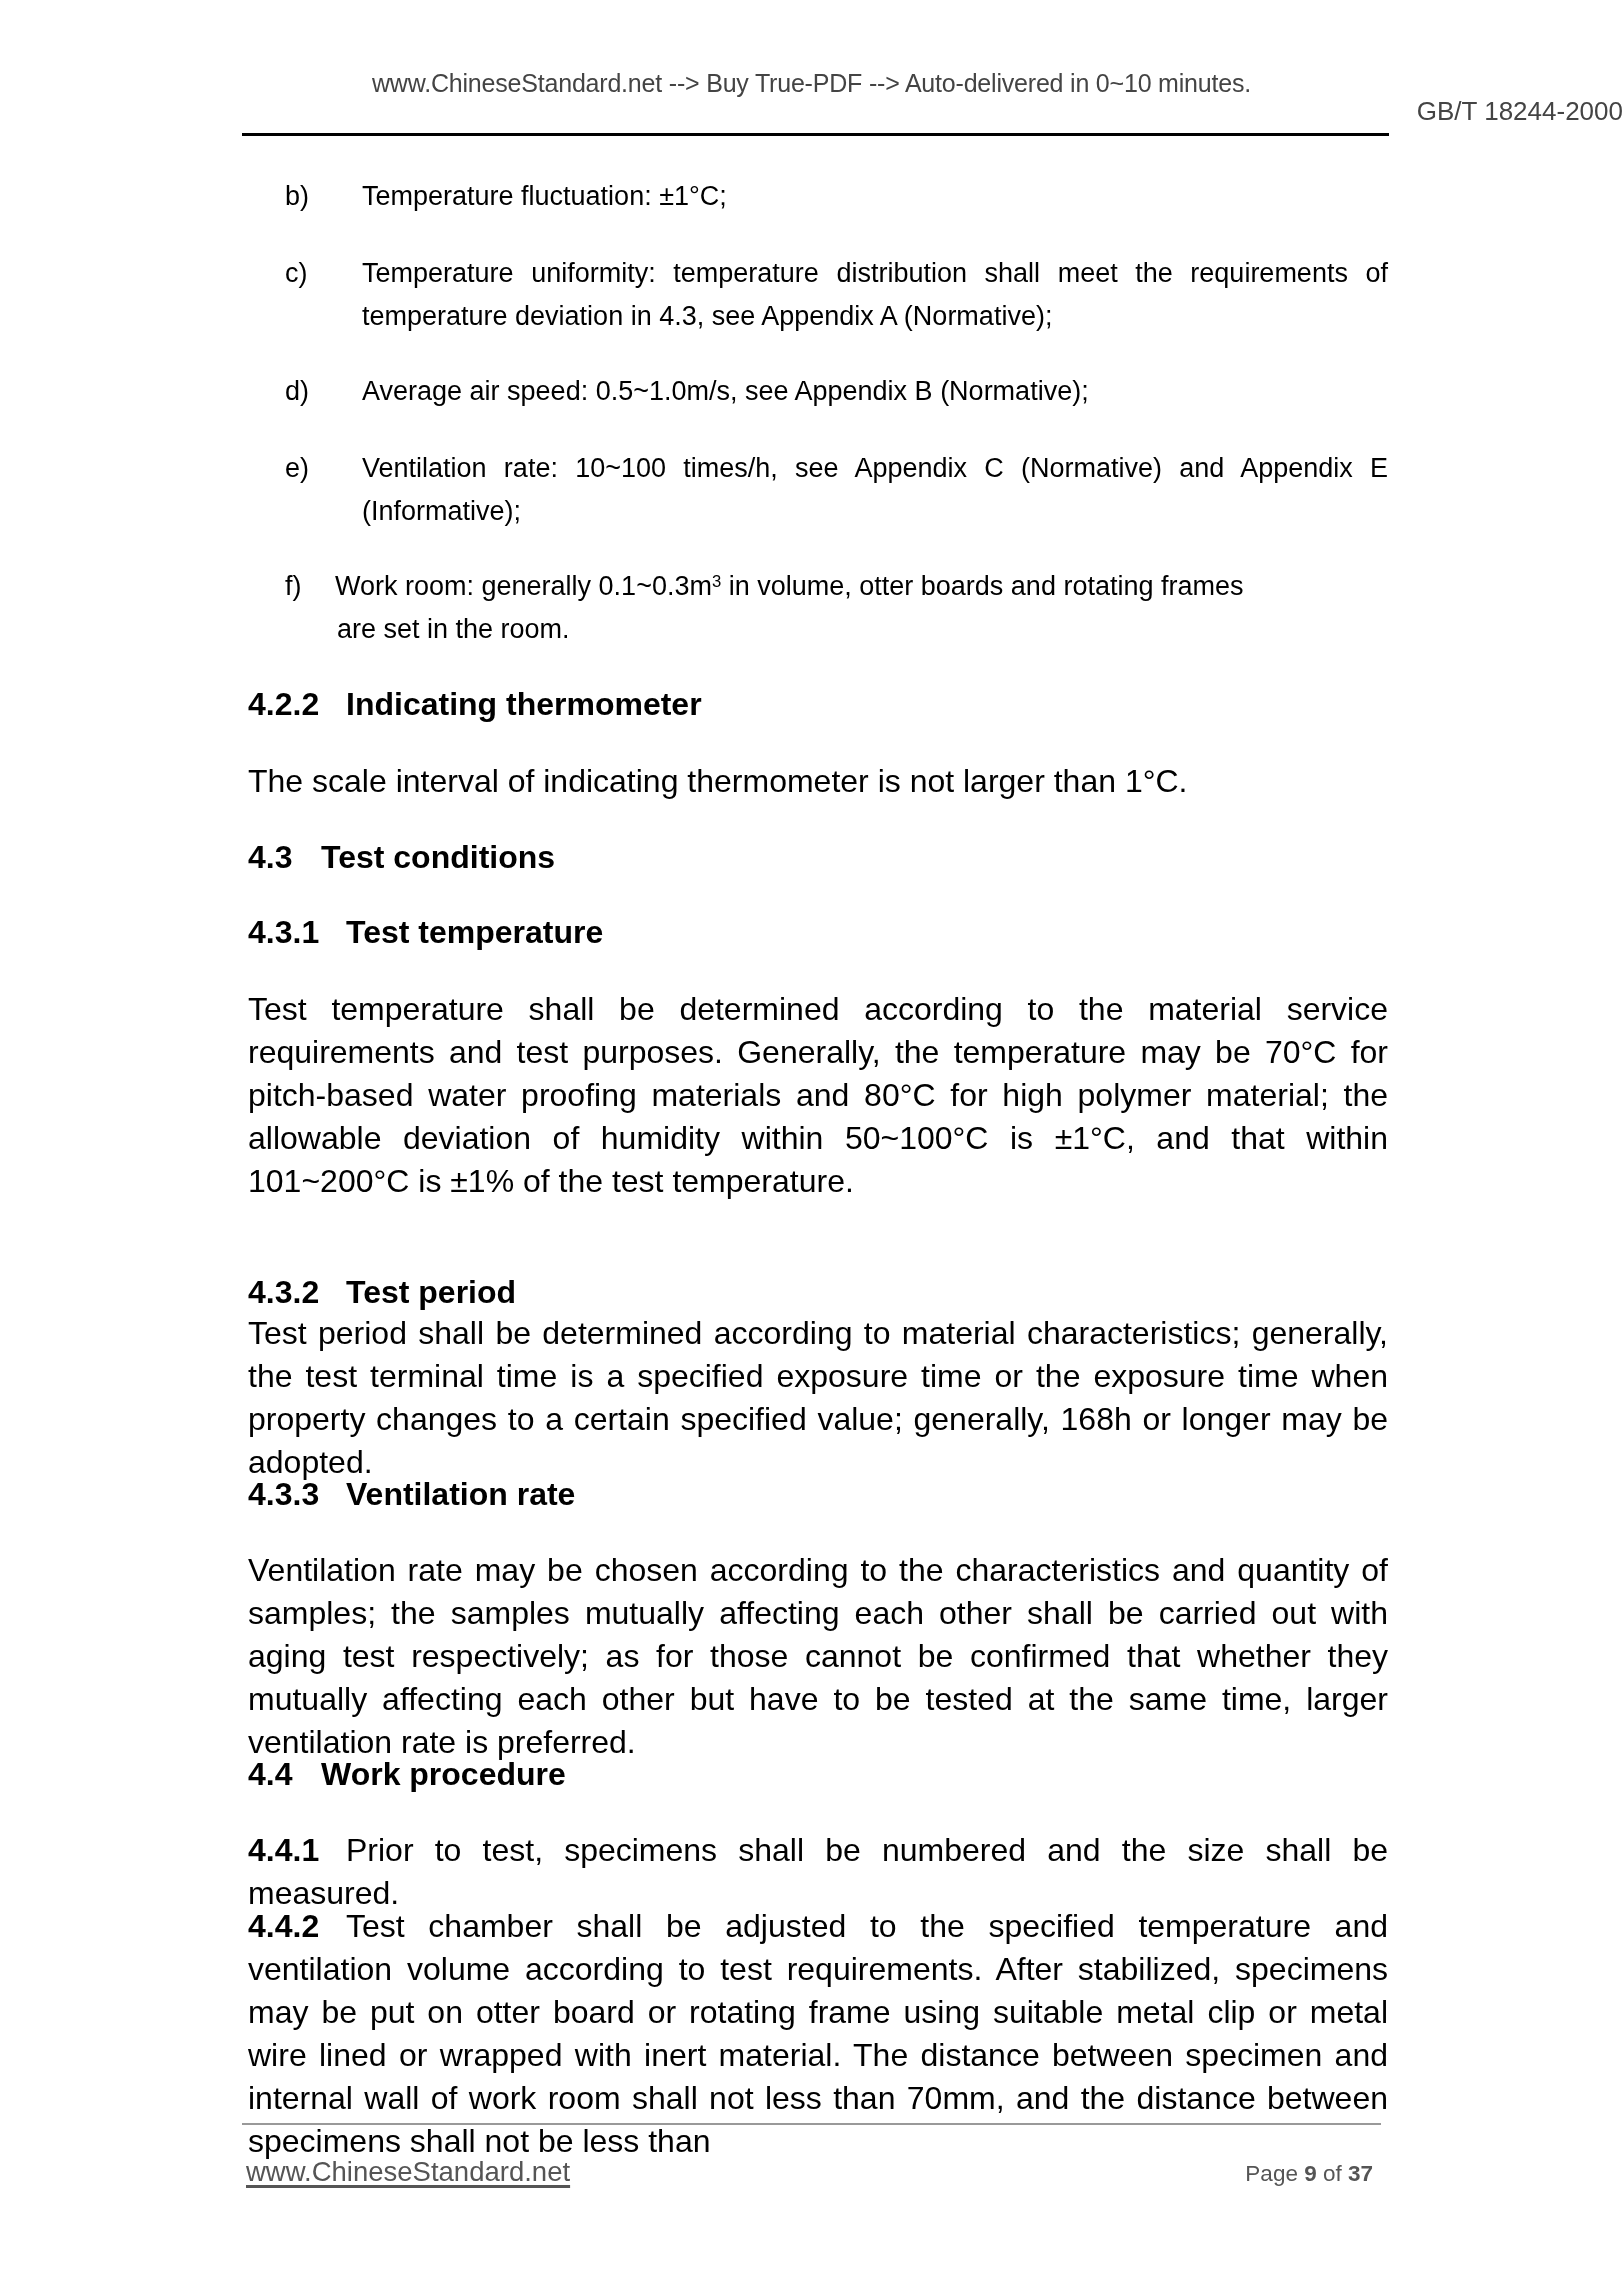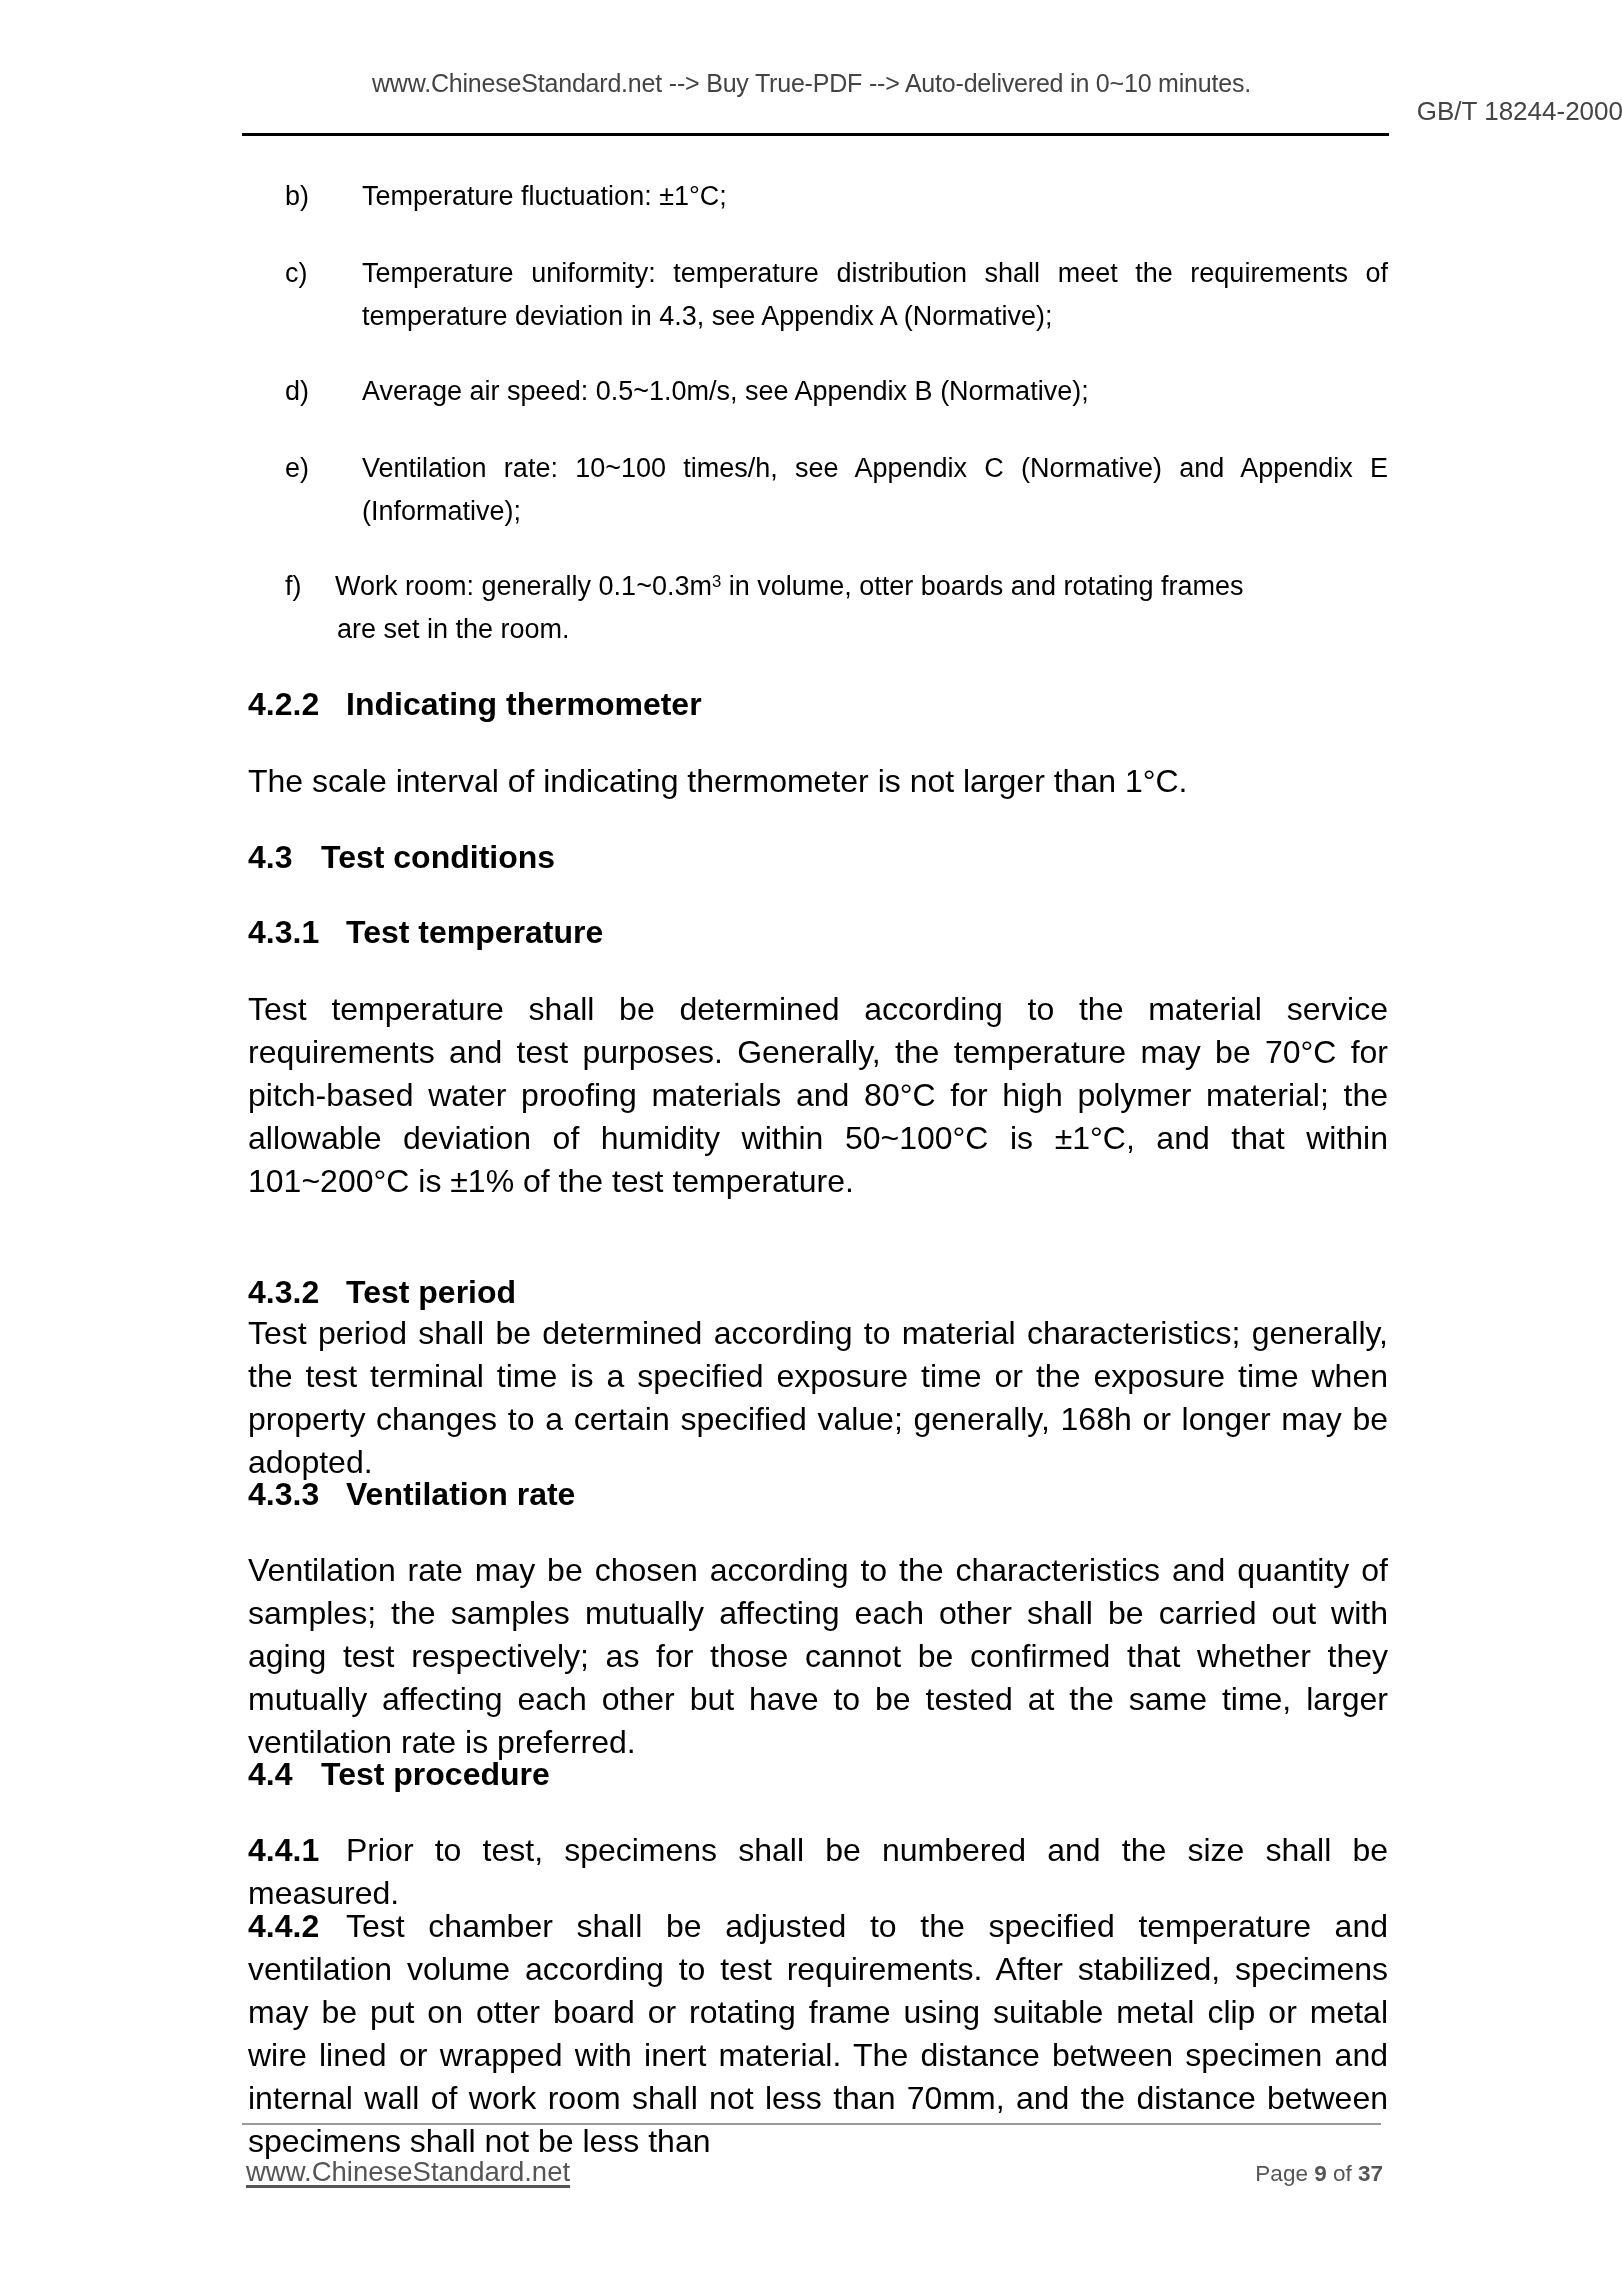--- a/index.html
+++ b/index.html
@@ -19,21 +19,21 @@
   .item.f .tx { margin-left:87px; }
   .item.f .tx .cont { display:block; margin-left:2px; }
   .h { font-weight:bold; }
   .h .num { display:inline-block; width:98px; }
   .h .num.short { width:73px; }
   .bnum { font-weight:bold; display:inline-block; width:98px; }
   sup { font-size:16.7px; line-height:0; vertical-align:super; position:relative; top:1.7px; }
   .ftr-rule { position:absolute; left:242px; width:1139px; top:2123px; height:1.7px; background:#999; }
   .ftr-link { position:absolute; left:246px; top:2156px; font-size:27.5px; color:#555;
               text-decoration:underline; text-decoration-thickness:2.5px; text-underline-offset:4.2px; }
-  .ftr-page { position:absolute; right:240px; top:2161px; font-size:22.5px; color:#555; }
+  .ftr-page { position:absolute; right:250px; top:2161px; font-size:22.5px; color:#555; }
   .ftr-page b { color:#555; }
 </style>
 </head>
 <body>
 
 <div class="hdr-title">www.ChineseStandard.net --&gt; Buy True-PDF --&gt; Auto-delivered in 0~10 minutes.</div>
 <div class="hdr-sub">GB/T 18244-2000</div>
 <div class="hdr-rule"></div>
 
 <div class="item" style="top:175px;">
@@ -75,21 +75,21 @@
   <span class="num">4.3.2</span><span>Test period</span>
 </div>
 <div class="blk just" style="top:1312px;">Test period shall be determined according to material characteristics; generally, the test terminal time is a specified exposure time or the exposure time when property changes to a certain specified value; generally, 168h or longer may be adopted.</div>
 
 <div class="blk h" style="top:1473px;">
   <span class="num">4.3.3</span><span>Ventilation rate</span>
 </div>
 <div class="blk just" style="top:1549px;">Ventilation rate may be chosen according to the characteristics and quantity of samples; the samples mutually affecting each other shall be carried out with aging test respectively; as for those cannot be confirmed that whether they mutually affecting each other but have to be tested at the same time, larger ventilation rate is preferred.</div>
 
 <div class="blk h" style="top:1753px;">
-  <span class="num short">4.4</span><span>Test procedure</span>
+  <span class="num short">4.4</span><span>Work procedure</span>
 </div>
 
 <div class="blk just" style="top:1829px;">
   <span class="bnum">4.4.1</span><span>Prior to test, specimens shall be numbered and the size shall be measured.</span>
 </div>
 
 <div class="blk just" style="top:1905px;">
   <span class="bnum">4.4.2</span><span>Test chamber shall be adjusted to the specified temperature and ventilation volume according to test requirements. After stabilized, specimens may be put on otter board or rotating frame using suitable metal clip or metal wire lined or wrapped with inert material. The distance between specimen and internal wall of work room shall not less than 70mm, and the distance between specimens shall not be less than</span>
 </div>
 

